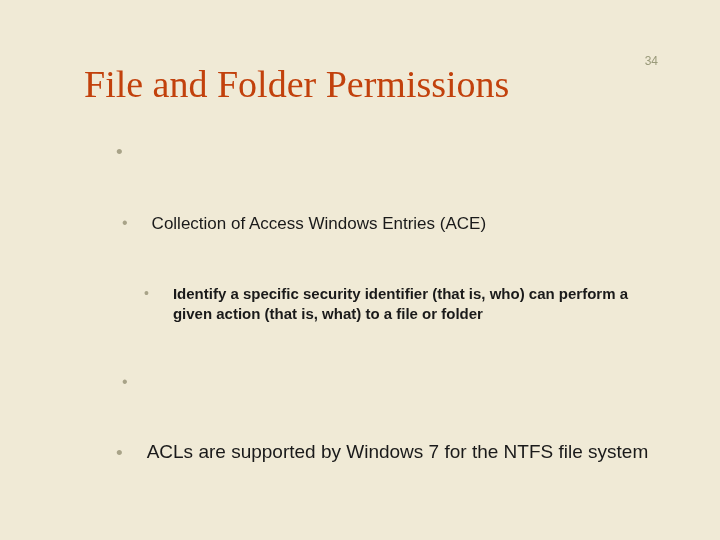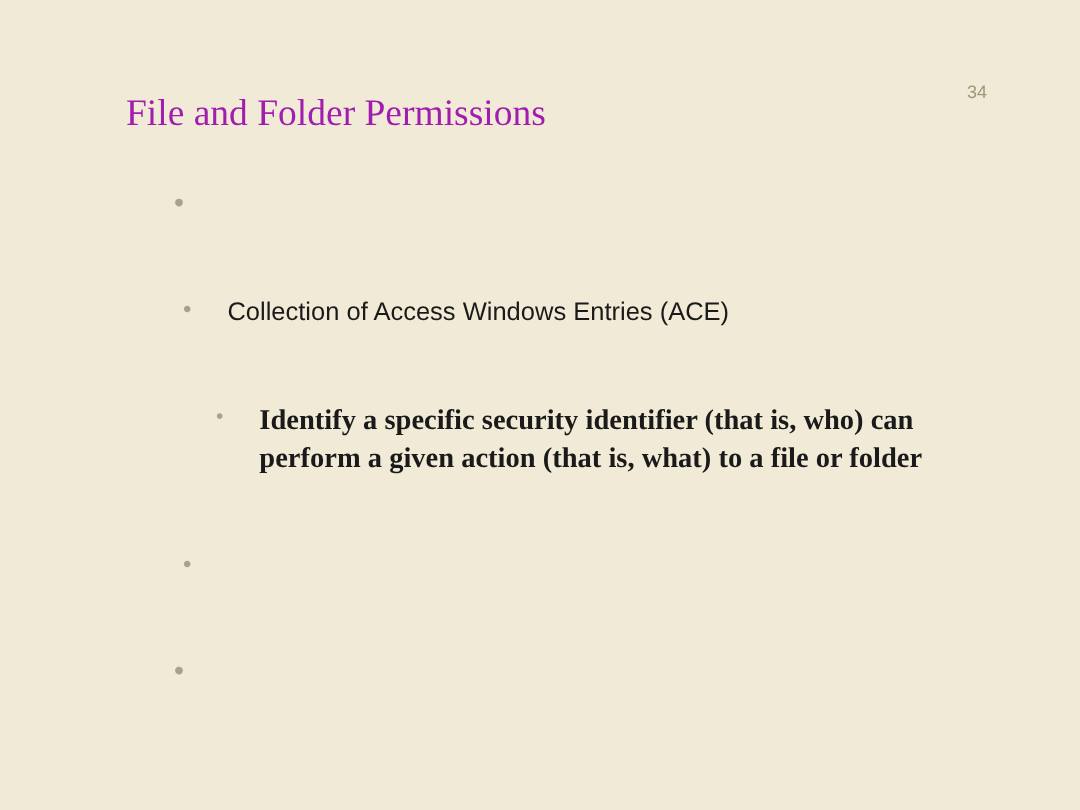--- a/index.html
+++ b/index.html
@@ -12,43 +12,43 @@
       color: #1a1a1a;
     }
     .page-number {
       position: absolute;
       top: 6px;
       right: 78px;
       font-size: 12px;
       color: #9a9a7a;
     }
     .title {
-      color: #a21caf;
-      font-size: 25px;
+      color: #c2410c;
+      font-size: 38px;
       font-weight: 400;
       font-family: "Times New Roman", Georgia, serif;
       margin-top: 10px;
       margin-bottom: 18px;
     }
     ul { list-style: none; }
     .bullet-row { display: flex; align-items: flex-start; }
     .bullet-dot {
       color: #a8a388;
       margin-right: 8px;
       line-height: 1.3;
     }
     .lvl1 { font-size: 19px; margin-bottom: 12px; }
     .lvl1 .bullet-dot { font-size: 19px; }
     .lvl1 .txt { font-size: 19px; }
     .lvl2 { font-size: 17px; margin-left: 22px; margin-bottom: 8px; }
     .lvl2 .bullet-dot { font-size: 16px; }
     .lvl2 .txt { font-size: 17px; line-height: 1.35; }
     .lvl3 { font-size: 15px; margin-left: 44px; margin-bottom: 10px; }
     .lvl3 .bullet-dot { font-size: 14px; }
-    .lvl3 .txt { font-size: 19px; font-weight: bold; line-height: 1.35; font-family: Liberation Serif, serif; }
+    .lvl3 .txt { font-size: 15px; font-weight: bold; line-height: 1.35; }
   </style>
 </head>
 <body>
 
 <div class="page-number">34</div>
 
 <h1 class="title">File and Folder Permissions</h1>
 
 <ul>
   <li class="lvl1 bullet-row">
@@ -64,14 +64,15 @@
     <span class="bullet-dot">•</span>
     <span class="txt">Identify a specific security identifier (that is, who) can perform a given action (that is, what) to a file or folder</span>
   </li>
 
   <li class="lvl2 bullet-row">
     <span class="bullet-dot">•</span>
   </li>
 
   <li class="lvl1 bullet-row">
     <span class="bullet-dot">•</span>
+    <span class="txt">ACLs are supported by Windows 7 for the NTFS file system</span>
   </li>
 </ul>
 
 </body></html>

